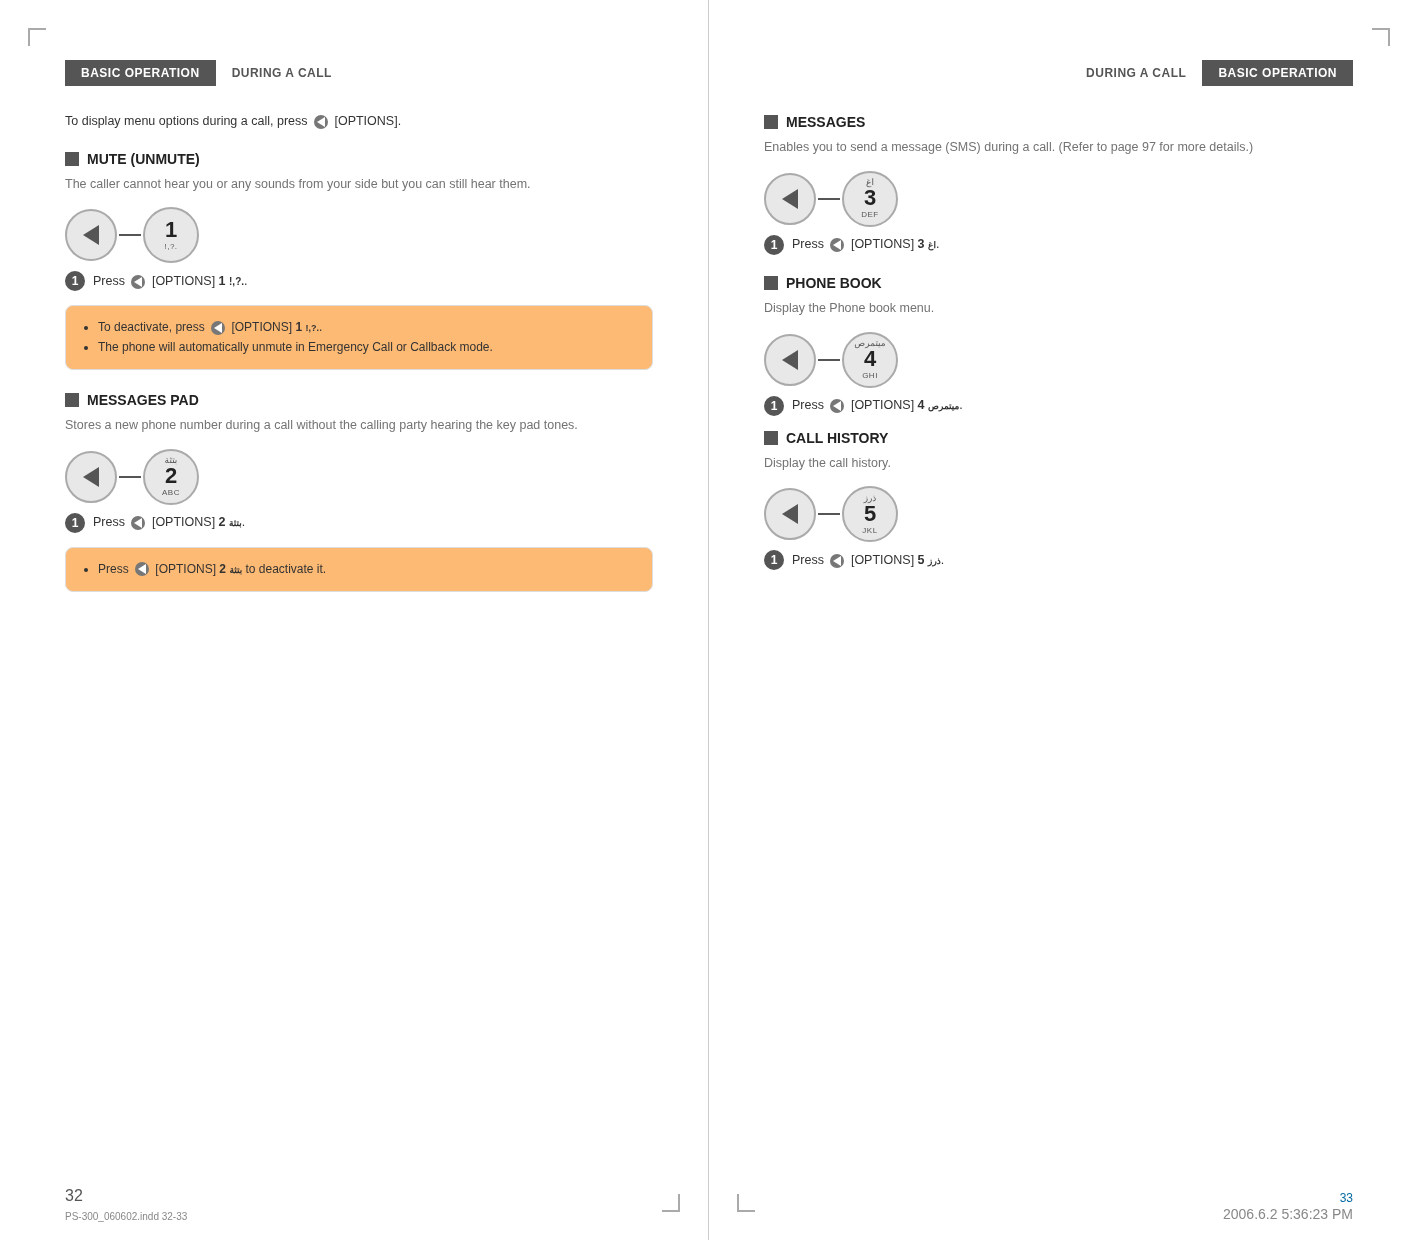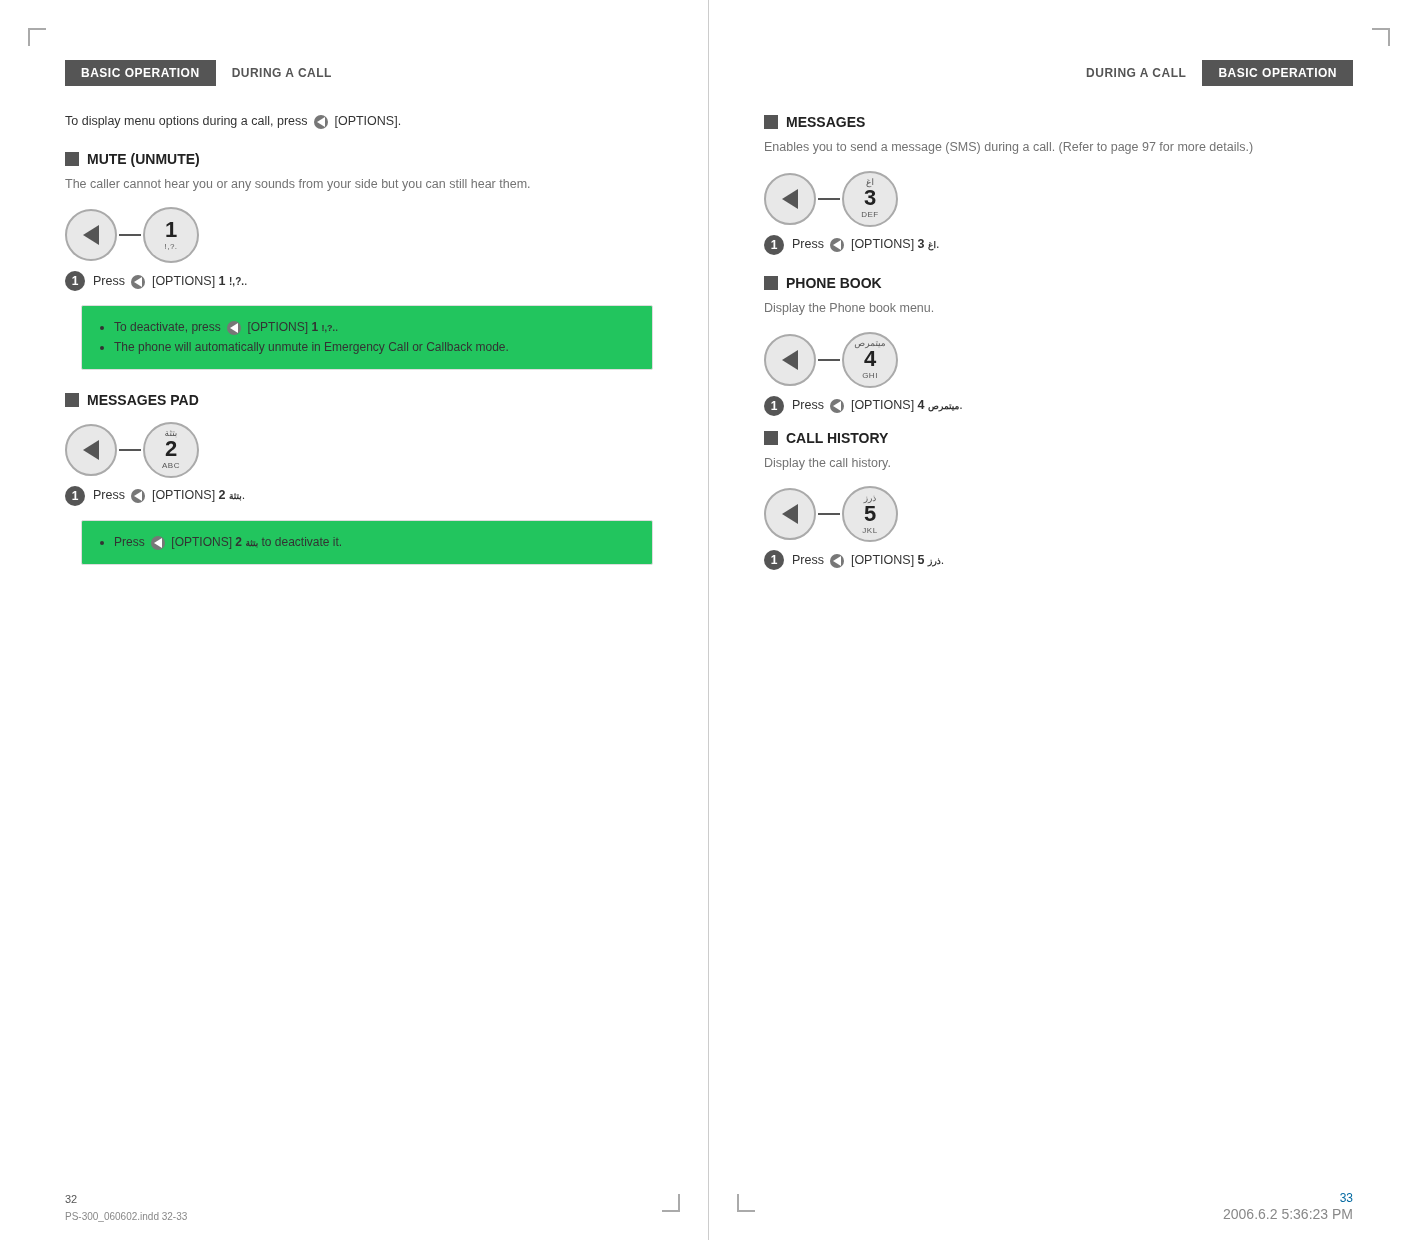--- a/index.html
+++ b/index.html
@@ -221,41 +221,41 @@
       border-top: 5px solid transparent;
       border-bottom: 5px solid transparent;
       border-right: 8px solid #fff;
       left: 50%;
       top: 50%;
       transform: translate(-50%, -50%);
     }
 
     
     .bullet-list {
-      background: #22c55e;
+      background: #fdba74;
       border: 1px solid #ddd;
       padding: 12px 16px;
-      margin: 10px 0 16px 16px;
-      border-radius: 2px;
+      margin: 10px 0 16px 0;
+      border-radius: 8px;
     }
 
     .bullet-list li {
       list-style: disc;
       margin-left: 16px;
       font-size: 12px;
       line-height: 1.6;
       color: #333;
     }
 
     
     .page-num-left {
       position: absolute;
       bottom: 35px;
       left: 65px;
-      font-size: 11px;
+      font-size: 16px;
       color: #555;
     }
 
     .page-num-right {
       position: absolute;
       bottom: 35px;
       right: 65px;
       font-size: 12px;
       color: #0369a1;
     }
@@ -366,20 +366,21 @@
         <span class="options-icon-inline"></span>
         [OPTIONS] <strong>1 <span style="font-size:9px">!,?.</span></strong>.
       </li>
       <li>The phone will automatically unmute in Emergency Call or Callback mode.</li>
     </ul>
 
     <div class="section-header">
       <div class="square-icon"></div>
       <div class="section-title">MESSAGES PAD</div>
     </div>
+    <div class="body-text">Stores a new phone number during a call without the calling party hearing the key pad tones.</div>
 
     <div class="key-diagram">
       <div class="options-key"></div>
       <div class="arrow-connector"></div>
       <div class="number-key">
         <span class="arabic-label">بتثة</span>
         <span class="big-num">2</span>
         <span class="sub-label">ABC</span>
       </div>
     </div>

